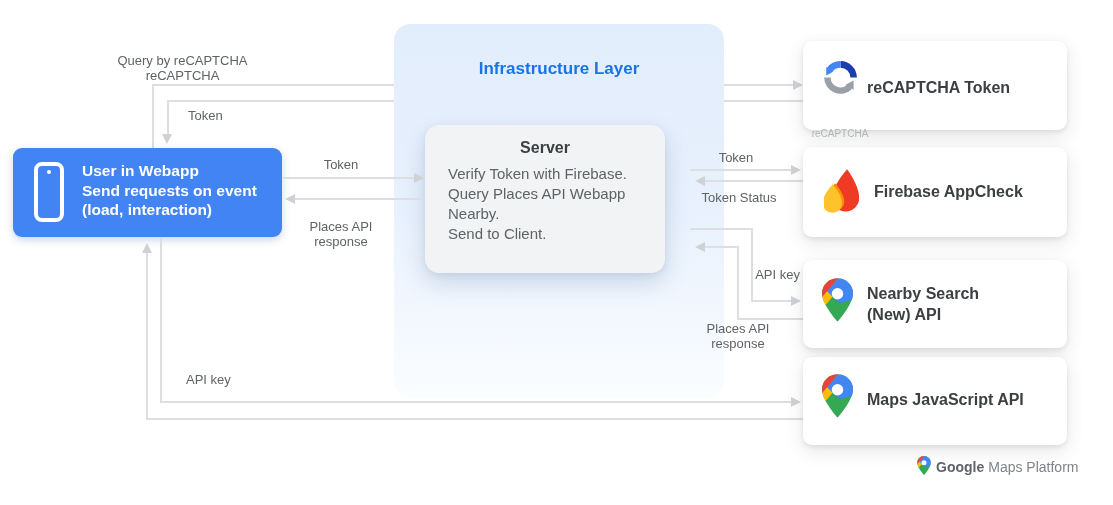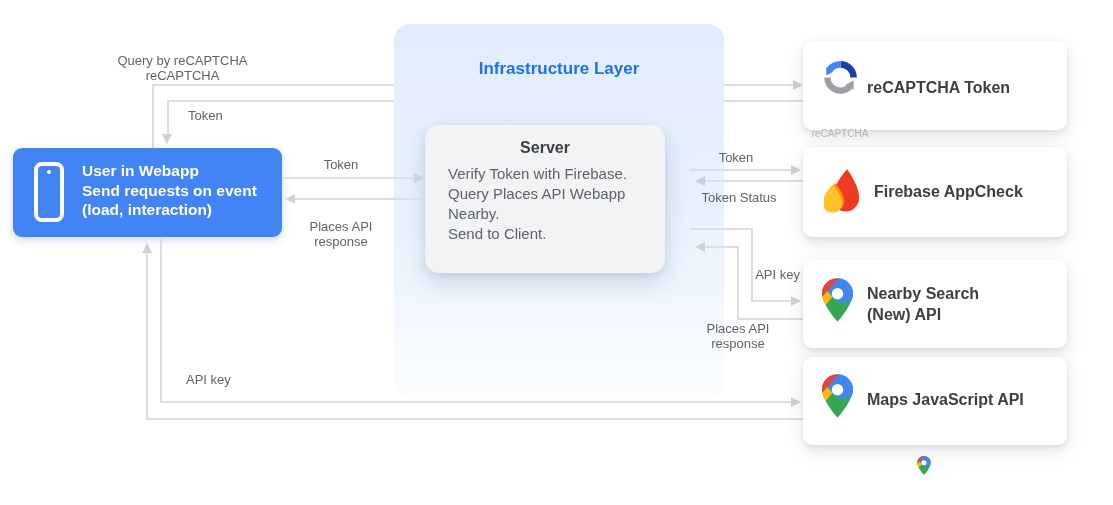--- a/index.html
+++ b/index.html
@@ -218,14 +218,17 @@
   <div class="card" style="top:357px;height:88px">
     <svg class="icn" style="left:19px;top:17px" width="31" height="44" viewBox="0 0 40 56">
         <use href="#gpin"></use>
       </svg>
     <div class="card-title" style="left:64px;top:33px">Maps JavaScript API</div>
   </div>
 
   <svg style="position:absolute;left:917px;top:456px;z-index:2" width="14" height="19" viewBox="0 0 40 56">
       <use href="#gpin"></use>
     </svg>
+  <div class="brand">
+    <span class="b1">Google</span><span class="b2">Maps Platform</span>
+  </div>
 
 </div>
 
 </body></html>

